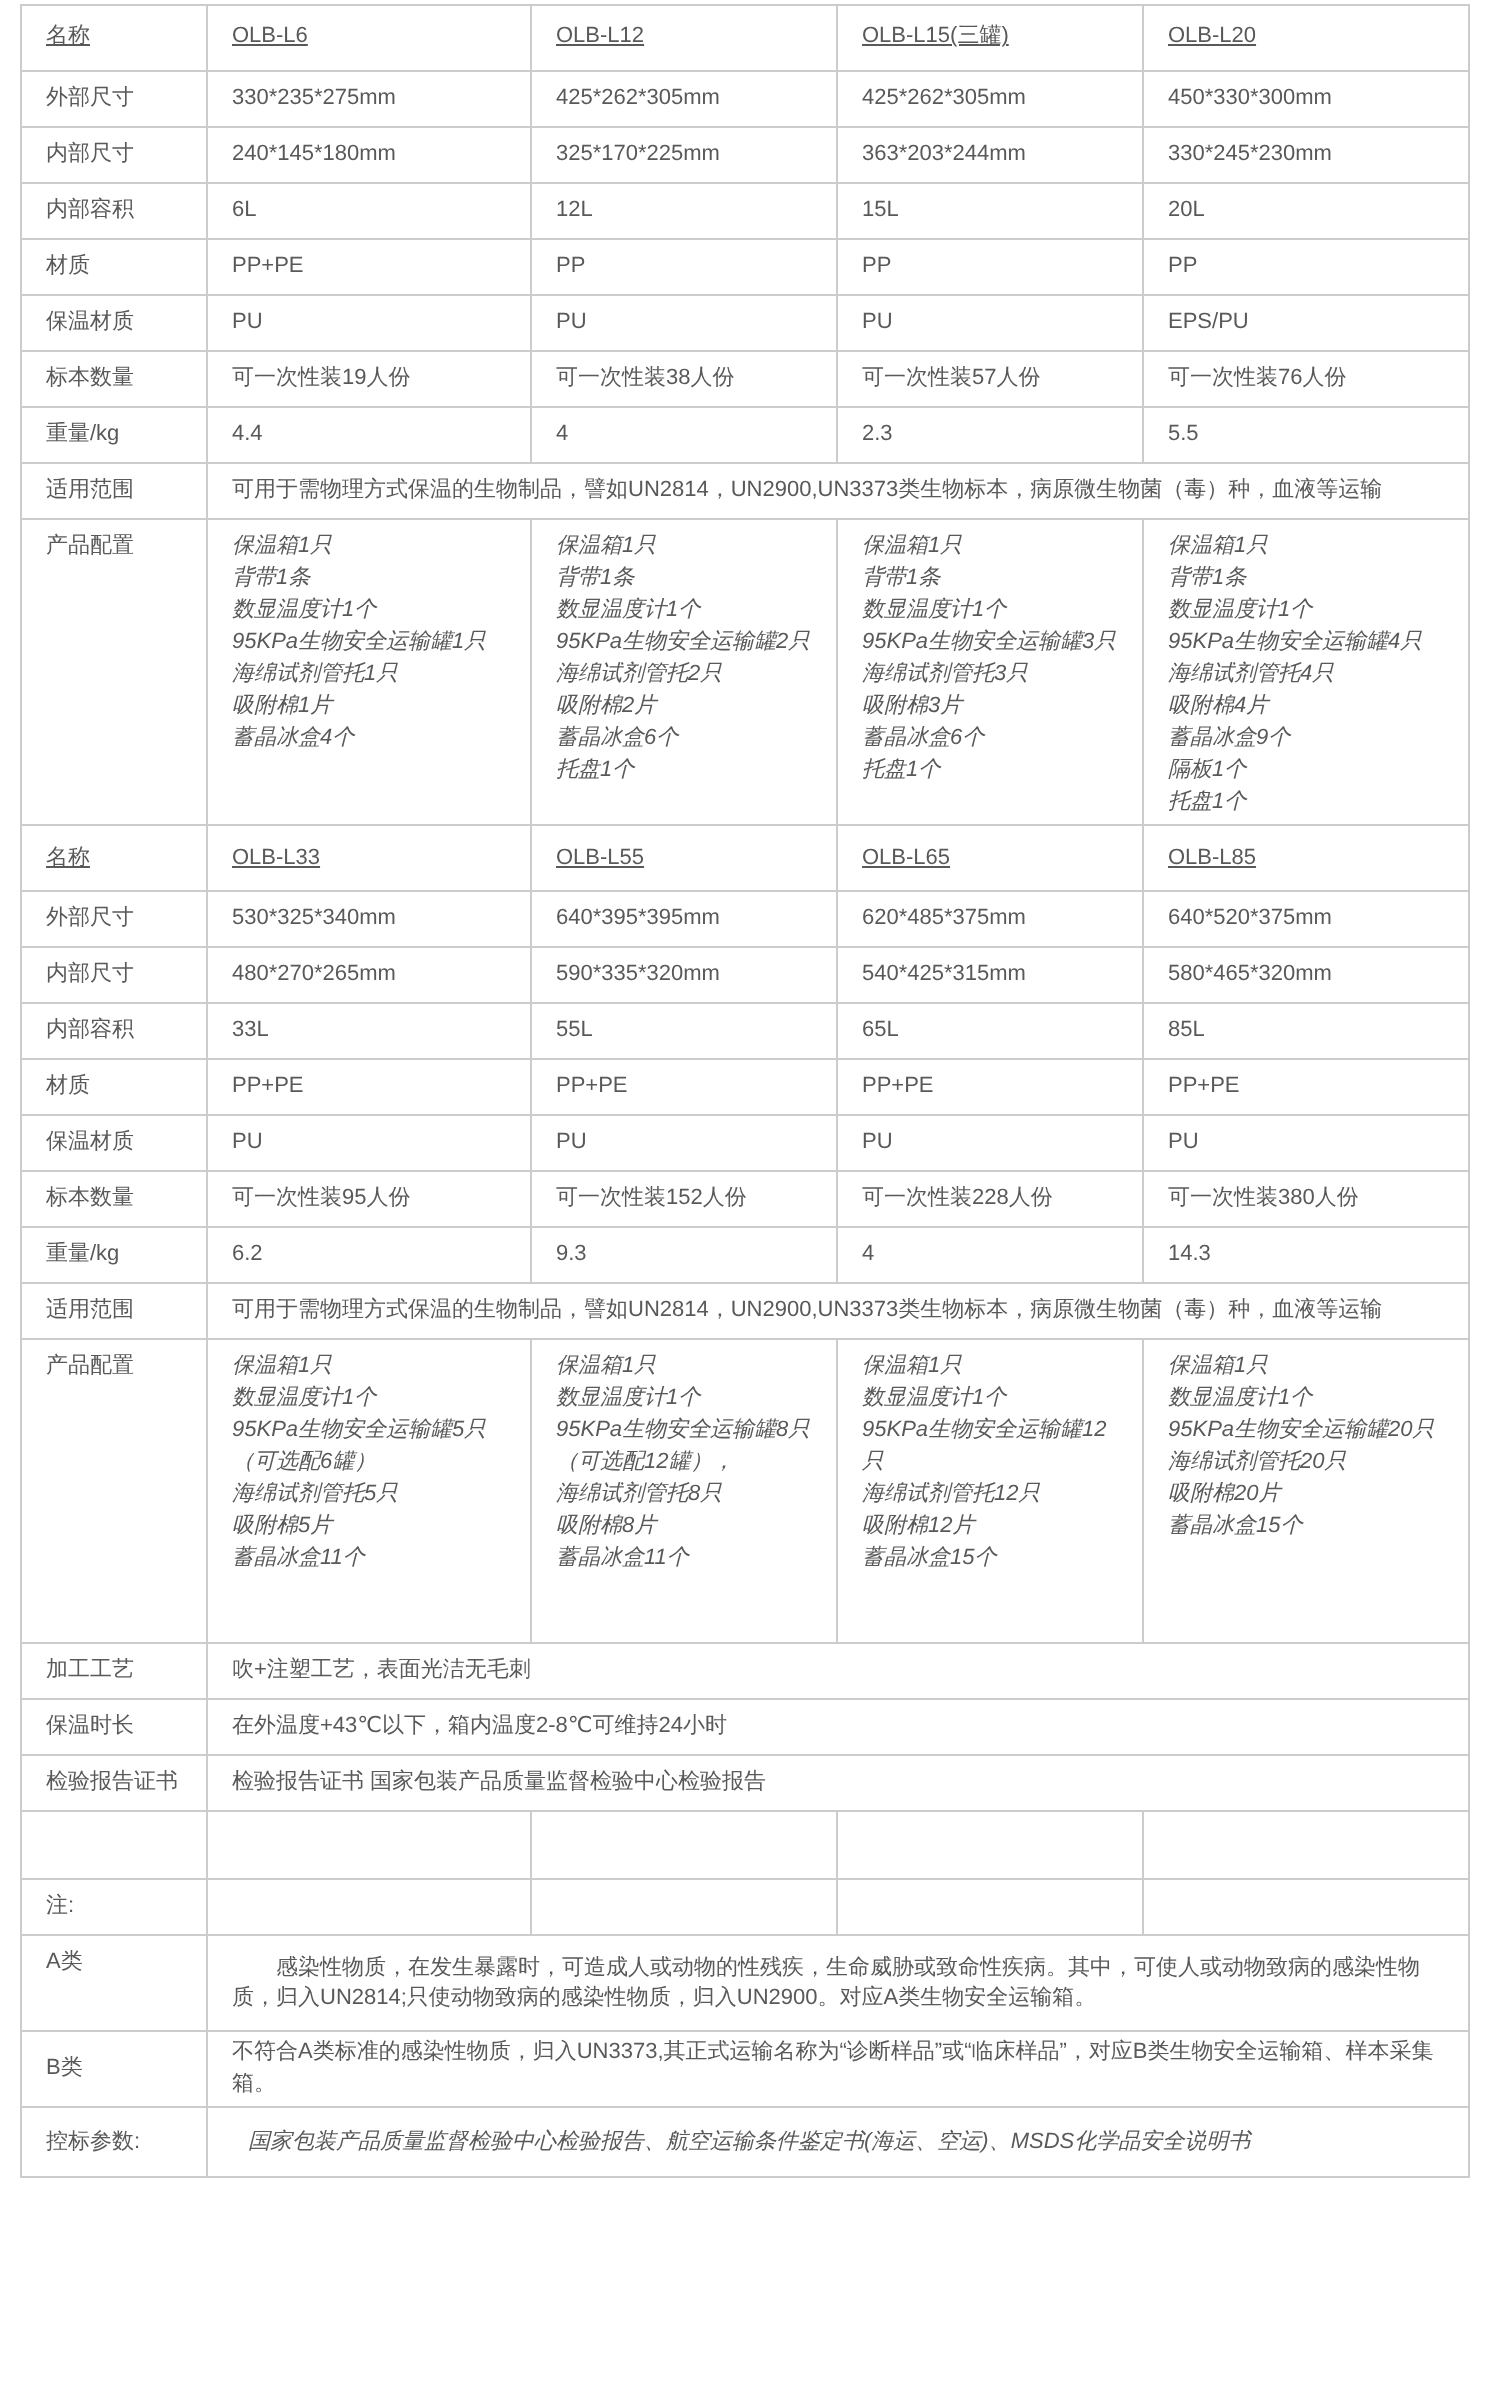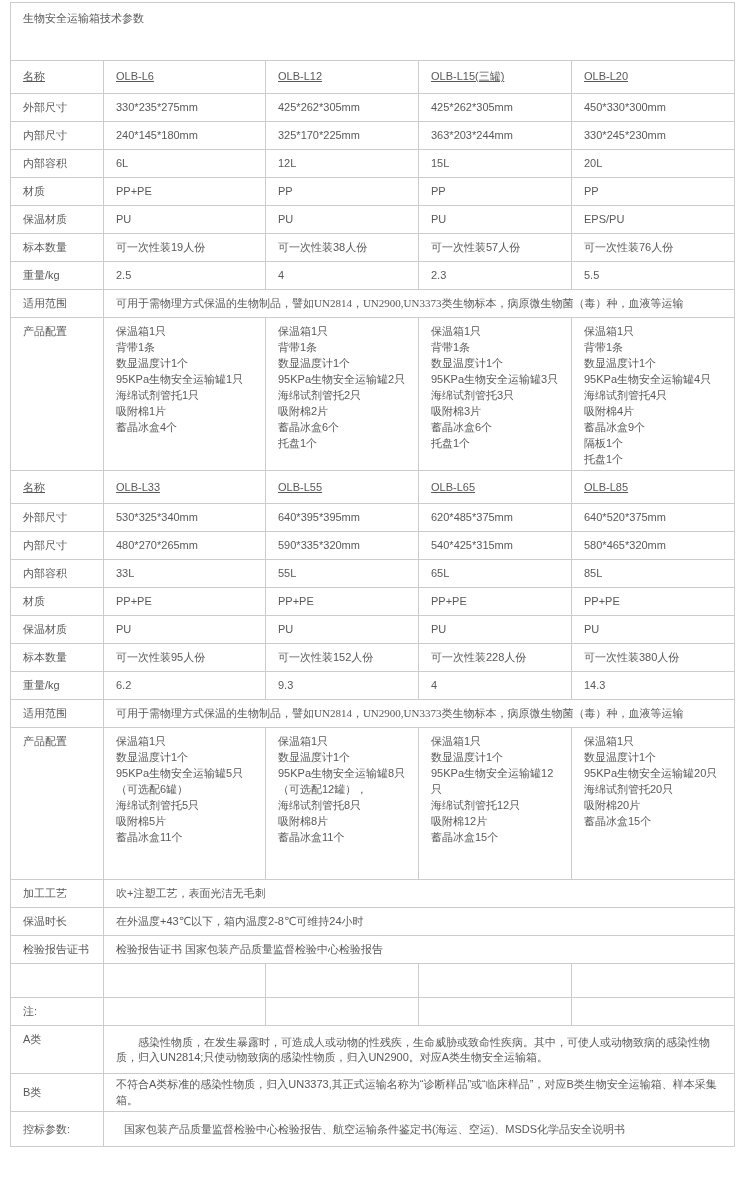--- a/index.html
+++ b/index.html
@@ -15,53 +15,51 @@
   td{
     border:1px solid #cccccc;
     padding:3px 12px;
     vertical-align:middle;
     overflow:hidden;
     line-height:1.4;
   }
   tr.r-title td{height:46px;vertical-align:top;padding-top:8px;}
   tr.r-name td{height:26px;text-decoration:underline;}
   tr.r-std td{height:21px;}
-  tr.r-scope td{height:21px;font-family:Liberation Serif, serif;}
+  tr.r-scope td{height:21px;}
   tr.r-config1 td{height:140px;}
   tr.r-config2 td{height:142px;}
   tr.r-empty td{height:27px;}
   tr.r-note td{height:21px;}
   tr.r-classa td{height:38px;margin-left:28px;}
   tr.r-classb td{height:27px;}
   tr.r-control td{height:28px;}
   td.cfg{
     vertical-align:top;
     padding-top:6px;
     white-space:pre-line;
     line-height:1.45;
+    font-style:italic;
   }
   td.indent2 div{text-indent:2em;}
-  td.indent1 div{text-indent:8px;}
+  td.indent1 div{text-indent:8px;font-style:italic;}
 </style>
 </head>
 <body>
 
 <table>
   <colgroup>
     <col style="width:93px">
       <col style="width:162px">
       <col style="width:153px">
       <col style="width:153px">
       <col style="width:163px">
   </colgroup>
 
   <tbody>
-      <tr class="r-title">
-    <td colspan="5">生物安全运输箱技术参数</td>
-  </tr>
 
   <tr class="r-name">
     <td>名称</td>
     <td>OLB-L6</td>
     <td>OLB-L12</td>
     <td>OLB-L15(三罐)</td>
     <td>OLB-L20</td>
   </tr>
   <tr class="r-std">
     <td>外部尺寸</td>
@@ -100,21 +98,21 @@
   </tr>
   <tr class="r-std">
     <td>标本数量</td>
     <td>可一次性装19人份</td>
     <td>可一次性装38人份</td>
     <td>可一次性装57人份</td>
     <td>可一次性装76人份</td>
   </tr>
   <tr class="r-std">
     <td>重量/kg</td>
-    <td>2.5</td>
+    <td>4.4</td>
     <td>4</td>
     <td>2.3</td>
     <td>5.5</td>
   </tr>
   <tr class="r-scope">
     <td>适用范围</td>
     <td colspan="4">可用于需物理方式保温的生物制品，譬如UN2814，UN2900,UN3373类生物标本，病原微生物菌（毒）种，血液等运输</td>
   </tr>
   <tr class="r-config1">
     <td style="vertical-align:top;padding-top:6px;">产品配置</td>

